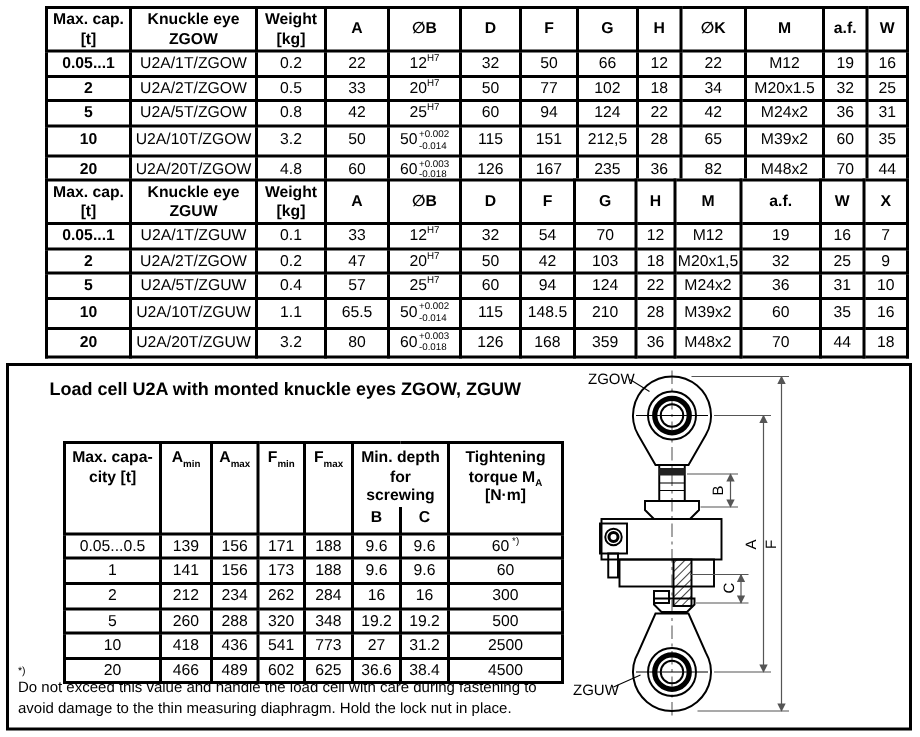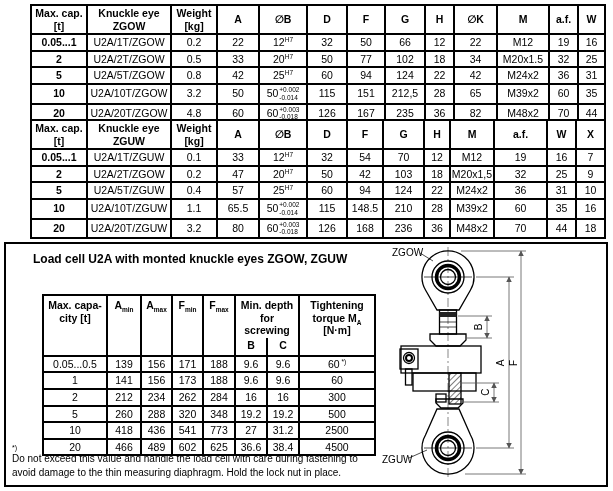--- a/index.html
+++ b/index.html
@@ -275,21 +275,21 @@
           <td>80</td>
           <td><span class="tolwrap">
               <span class="tval">60</span>
               <span class="tol">
                 <span>+0.003</span>
                 <span>-0.018</span>
               </span>
             </span></td>
           <td>126</td>
           <td>168</td>
-          <td>236</td>
+          <td>359</td>
           <td>36</td>
           <td>M48x2</td>
           <td>70</td>
           <td>44</td>
           <td>18</td>
         </tr>
       </tbody>
     </table>
 
 <div id="info-box">

